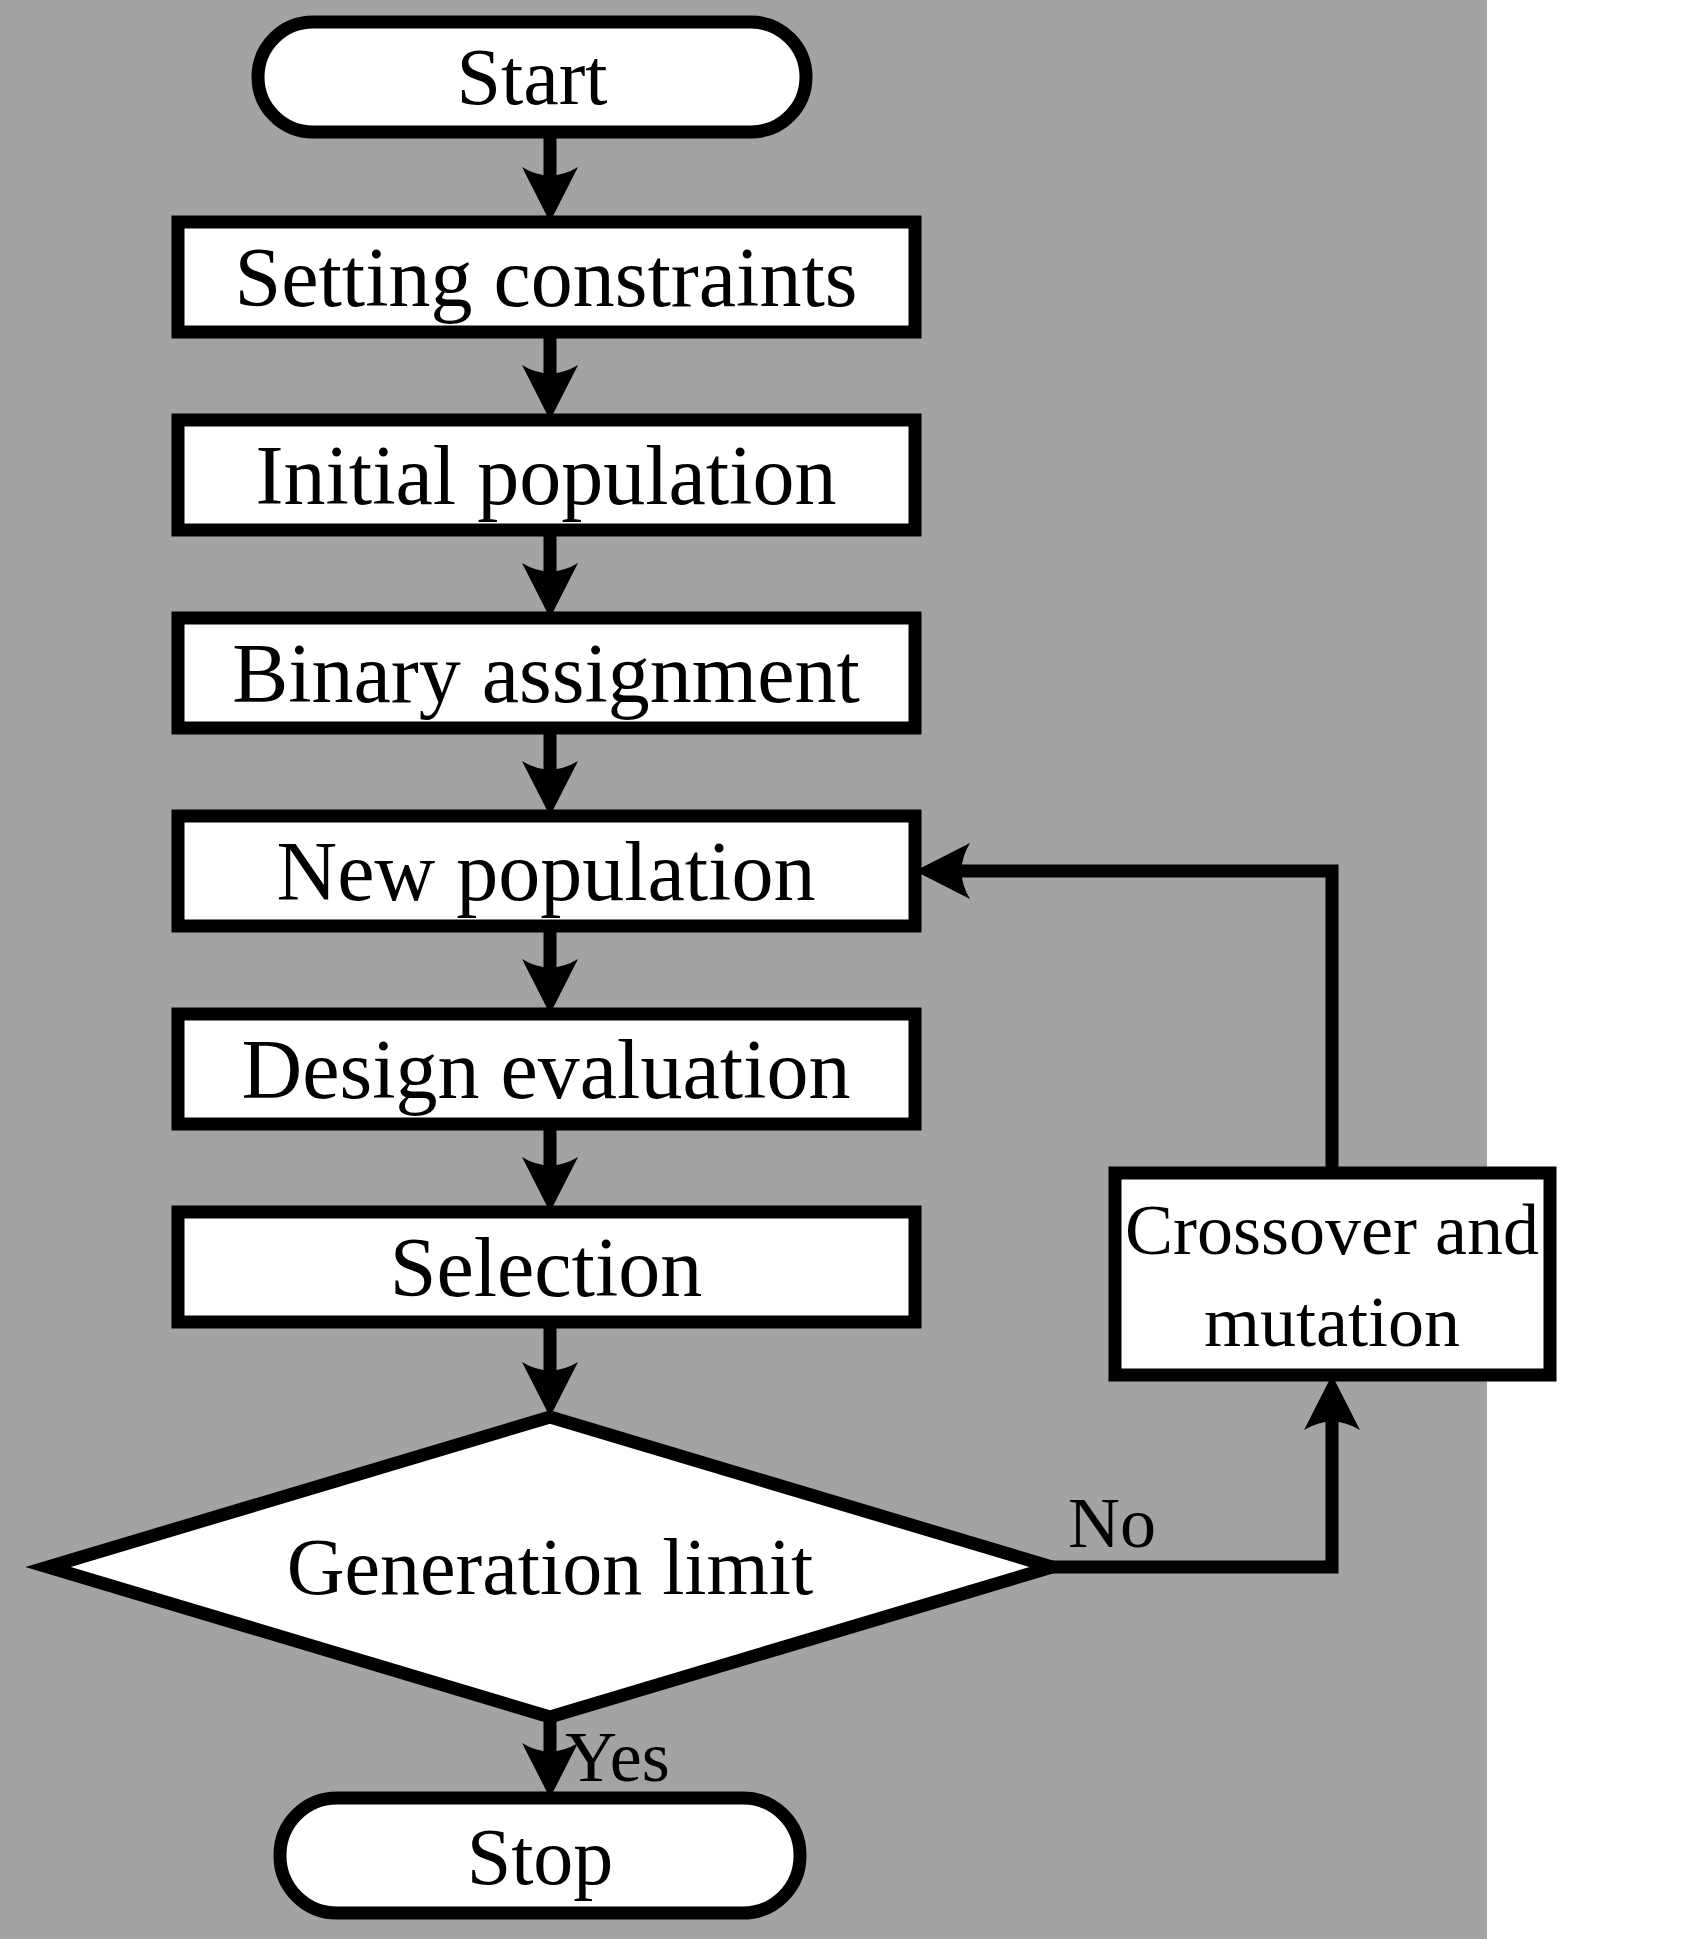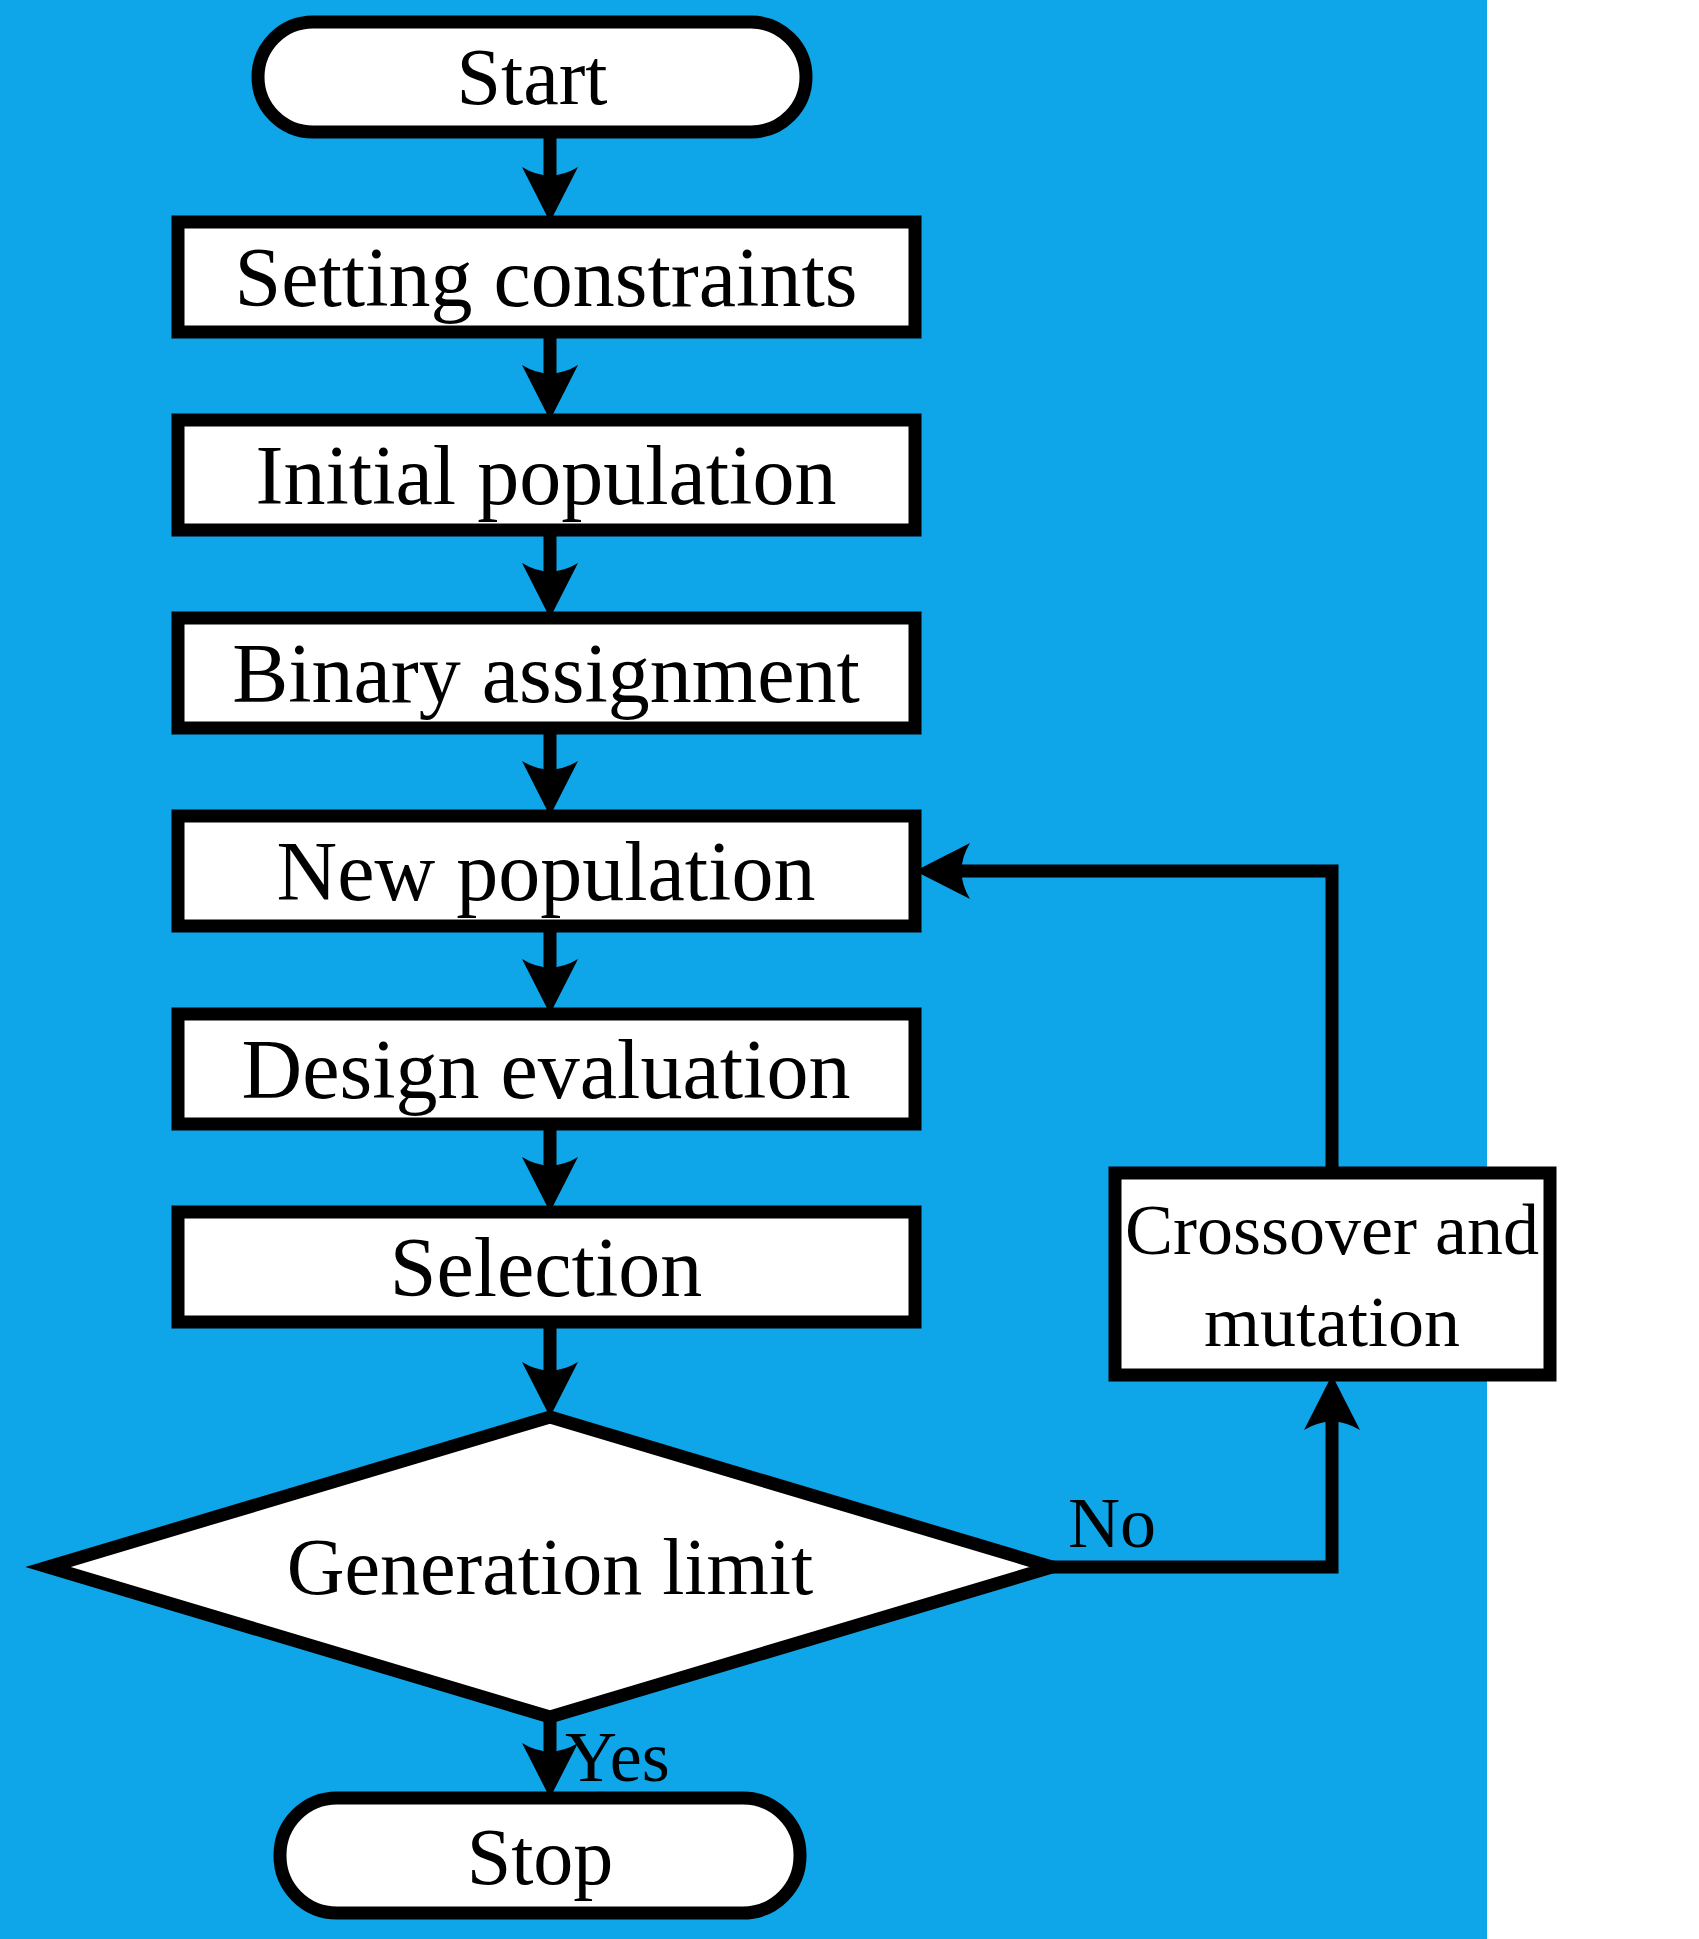--- a/index.html
+++ b/index.html
@@ -1,20 +1,20 @@
 <!DOCTYPE html>
 <html><head>
 <meta charset="utf-8">
 <style>
   html, body { margin: 0; padding: 0; background: #ffffff; }
   .stage {
     position: relative;
     width: 1487px;
     height: 1939px;
-    background: #0ea5e9;
+    background: #a3a3a3;
   }
   svg { display: block; }
   text {
     font-family: "Liberation Serif", "DejaVu Serif", serif;
     fill: #000000;
   }
   .node-label   { font-size: 84px; }
   .term-label   { font-size: 80px; }
   .cross-label  { font-size: 72px; }
   .dec-label    { font-size: 80px; }

